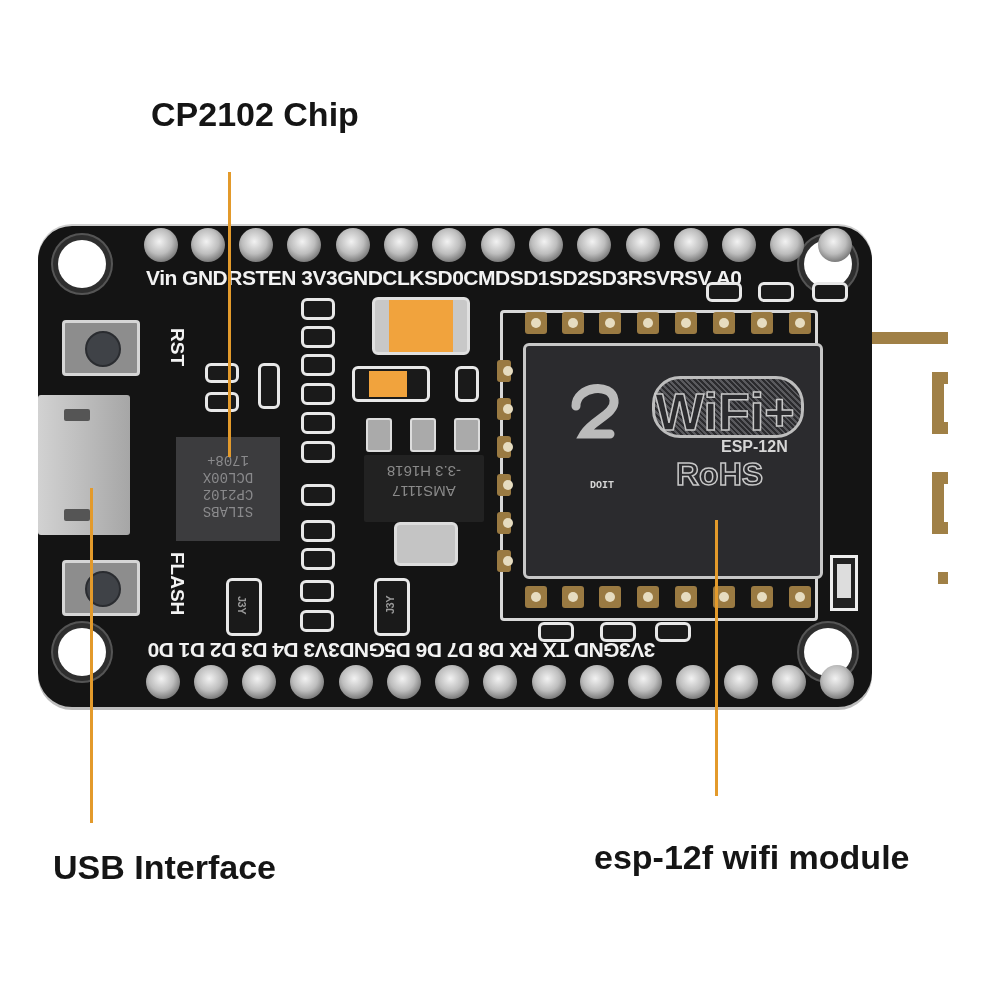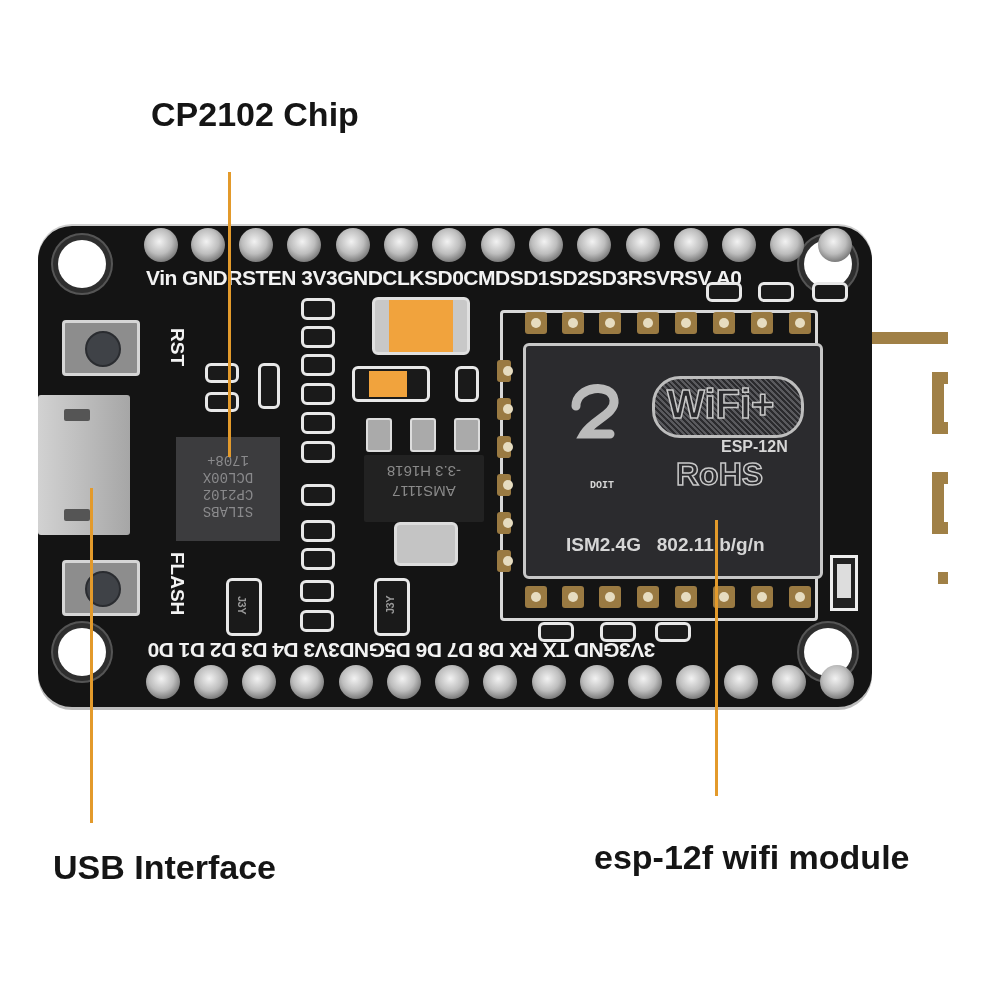--- a/index.html
+++ b/index.html
@@ -197,25 +197,24 @@
   <div class="castellation" style="left:497px; top:512px; width:14px;"></div>
   <div class="castellation" style="left:497px; top:550px; width:14px;"></div>
 </div>
 
 <div class="shield">
   <svg width="70" height="70" viewBox="0 0 70 70" style="position:absolute; left:36px; top:30px;">
     <path d="M14 30 C14 10 50 6 52 24 C54 38 30 44 22 58 L48 58" fill="none" stroke="#bbb" stroke-width="9" stroke-linecap="round"></path>
   </svg>
   <div class="shield-text" style="left:64px; top:90px; font-family:Liberation Mono, monospace; font-size:10px;margin-top:44px;">DOIT</div>
   <div class="wifi-badge">
-    <div class="shield-text" style="left:12px; top:3px; font-size:40px; color:#2b2b2e; -webkit-text-stroke:1.5px #c8c8c8;">WiFi+</div>
+    <div class="shield-text" style="left:0; top:3px; font-size:52px; color:#2b2b2e; -webkit-text-stroke:1.5px #c8c8c8;">WiFi+</div>
   </div>
   <div class="shield-text" style="left:168px; top:92px; font-size:16px;margin-left:27px;">ESP-12N</div>
   <div class="shield-text" style="left:150px; top:110px; font-size:32px; color:#2b2b2e; -webkit-text-stroke:1.5px #c8c8c8;">RoHS</div>
-  <div class="shield-text" style="left:40px; top:188px; font-size:19px; white-space:pre;">ISM2.4G   802.11 b/g/n</div>
 </div>
 
 <svg class="antenna" viewBox="0 0 40 290" width="40" height="290" style="left:828px; top:318px; width:120px;">
   <path d="M4 20 H110 V60 H70 V110 H110 V160 H70 V210 H110 V260 H70" fill="none" stroke="#a08046" stroke-width="12"></path>
 </svg>
 <div class="led">
   <div class="led-inner"></div>
 </div>
 
 <div class="callout" style="left:228px; top:172px; height:285px;"></div>

